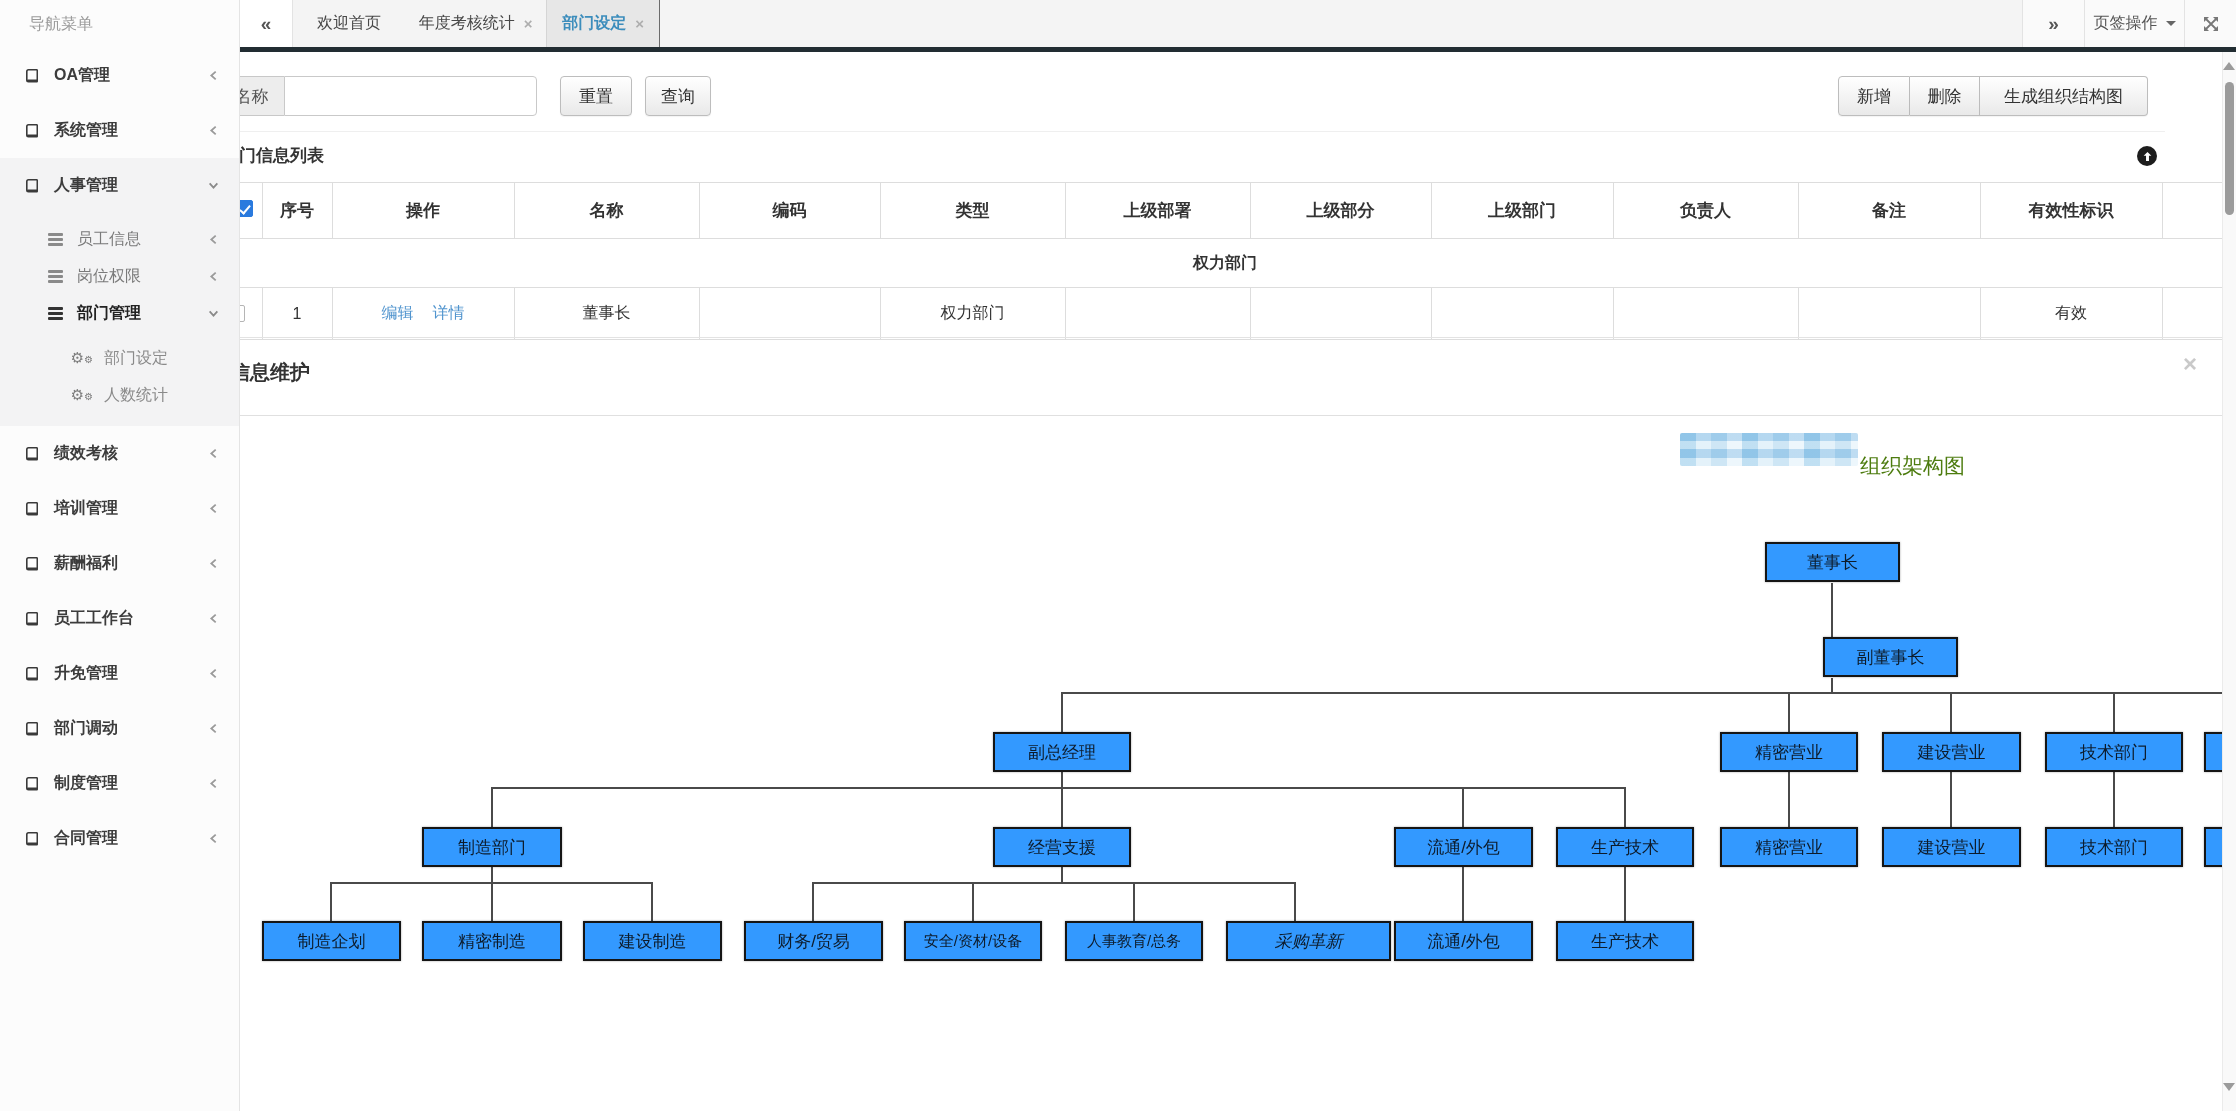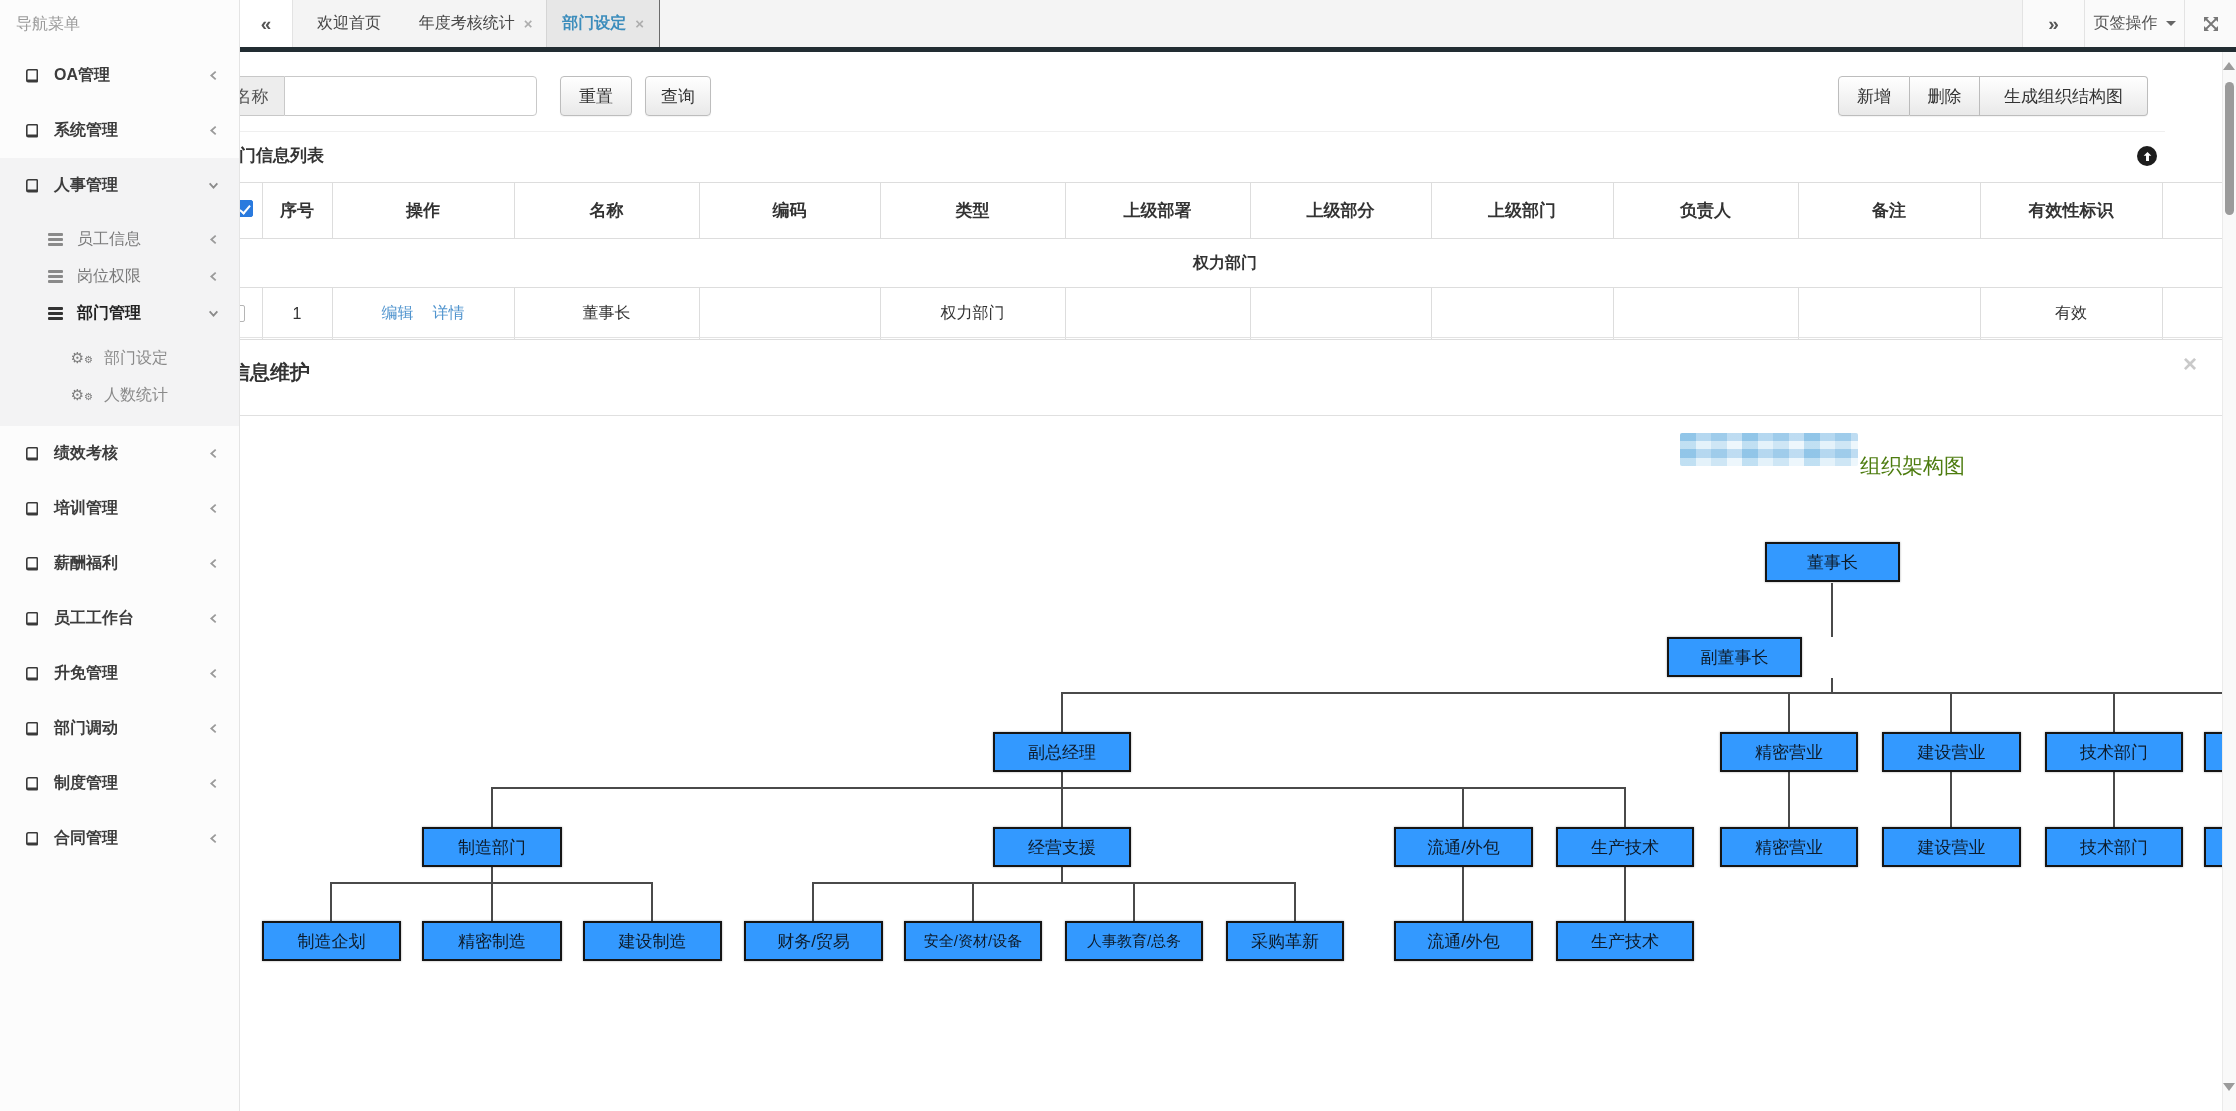--- a/index.html
+++ b/index.html
@@ -8,21 +8,21 @@
     background:#fff;font-family:"Liberation Sans","DejaVu Sans",sans-serif;
     -webkit-font-smoothing:antialiased;color:#333;
   }
   
   #content{position:absolute;left:0;top:52px;width:2222px;height:1059px;background:#fff;z-index:1;overflow:hidden;}
   #topbar{position:absolute;left:240px;top:0;width:1996px;height:47px;background:#f4f4f4;z-index:8;display:flex;align-items:stretch;}
   #darkstrip{position:absolute;left:240px;top:47px;width:1996px;height:5px;background:#222d32;z-index:8;}
   #sidebar{position:absolute;left:0;top:0;width:240px;height:1111px;background:#fcfcfc;border-right:1px solid #e4e4e4;z-index:10;box-sizing:border-box;}
   #vscroll{position:absolute;left:2222px;top:52px;width:14px;height:1059px;background:#f9f9f9;border-left:1px solid #ebebeb;z-index:9;box-sizing:border-box;}
   
-  .sb-header{height:48px;display:flex;align-items:center;padding-left:16px;color:#9b9b9b;font-size:16px;text-align:right;}
+  .sb-header{height:48px;display:flex;align-items:center;padding-left:29px;color:#9b9b9b;font-size:16px;text-align:right;}
   .sb-row{display:flex;align-items:center;cursor:pointer;}
   .sb-row.lvl1{height:55px;padding-left:22px;font-size:16px;font-weight:600;color:#3c3c3c;}
   .sb-row.lvl2{height:37px;padding-left:45px;font-size:16px;color:#7a7a7a;}
   .sb-row.lvl3{height:37px;padding-left:72px;font-size:16px;color:#8a8a8a;}
   .sb-row .sb-ico{display:inline-flex;width:20px;margin-right:12px;justify-content:center;align-items:center;}
   .sb-row .sb-chev{margin-left:auto;margin-right:20px;display:inline-flex;}
   .sb-block.hl{background:#f3f3f4;}
   .sb-sub{padding:8px 0 12px 0;}
   .sb-sub2{padding-top:8px;}
   .hamb{display:inline-block;width:15px;}
@@ -199,41 +199,41 @@
       <div class="ln" style="left:491px;top:830px;width:2px;height:39px;"></div>
       <div class="ln" style="left:651px;top:830px;width:2px;height:39px;"></div>
       <div class="ln" style="left:1061px;top:815px;width:2px;height:15px;"></div>
       <div class="ln" style="left:812px;top:830px;width:2px;height:39px;"></div>
       <div class="ln" style="left:972px;top:830px;width:2px;height:39px;"></div>
       <div class="ln" style="left:1133px;top:830px;width:2px;height:39px;"></div>
       <div class="ln" style="left:1294px;top:830px;width:2px;height:39px;"></div>
       <div class="ln" style="left:1462px;top:815px;width:2px;height:54px;"></div>
       <div class="ln" style="left:1624px;top:815px;width:2px;height:54px;"></div>
       <div class="org-box" style="left:1765px;top:490px;width:135px;">董事长</div>
-      <div class="org-box" style="left:1667px;top:585px;width:135px;">副董事长</div>
+      <div class="org-box" style="left:1823px;top:585px;width:135px;">副董事长</div>
       <div class="org-box" style="left:993px;top:680px;width:138px;">副总经理</div>
       <div class="org-box" style="left:1720px;top:680px;width:138px;">精密营业</div>
       <div class="org-box" style="left:1882px;top:680px;width:139px;">建设营业</div>
       <div class="org-box" style="left:2045px;top:680px;width:138px;">技术部门</div>
       <div class="org-box" style="left:2204px;top:680px;width:138px;"></div>
       <div class="org-box" style="left:422px;top:775px;width:140px;">制造部门</div>
       <div class="org-box" style="left:993px;top:775px;width:138px;">经营支援</div>
       <div class="org-box" style="left:1394px;top:775px;width:139px;">流通/外包</div>
       <div class="org-box" style="left:1556px;top:775px;width:138px;">生产技术</div>
       <div class="org-box" style="left:1720px;top:775px;width:138px;">精密营业</div>
       <div class="org-box" style="left:1882px;top:775px;width:139px;">建设营业</div>
       <div class="org-box" style="left:2045px;top:775px;width:138px;">技术部门</div>
       <div class="org-box" style="left:2204px;top:775px;width:138px;"></div>
       <div class="org-box" style="left:262px;top:869px;width:139px;">制造企划</div>
       <div class="org-box" style="left:422px;top:869px;width:140px;">精密制造</div>
       <div class="org-box" style="left:583px;top:869px;width:139px;">建设制造</div>
       <div class="org-box" style="left:744px;top:869px;width:139px;">财务/贸易</div>
       <div class="org-box small" style="left:904px;top:869px;width:138px;">安全/资材/设备</div>
       <div class="org-box small" style="left:1065px;top:869px;width:138px;">人事教育/总务</div>
-      <div class="org-box" style="left:1226px;top:869px;width:118px;">采购革新</div>
+      <div class="org-box" style="left:1226px;top:869px;width:165px;font-style:italic;">采购革新</div>
       <div class="org-box" style="left:1394px;top:869px;width:139px;">流通/外包</div>
       <div class="org-box" style="left:1556px;top:869px;width:138px;">生产技术</div>
     </div>
 </div>
 
 <div id="sidebar">
   <div class="sb-header">导航菜单</div>
   <div id="sb-items">
       <div class="sb-block">
         <div class="sb-row lvl1">

